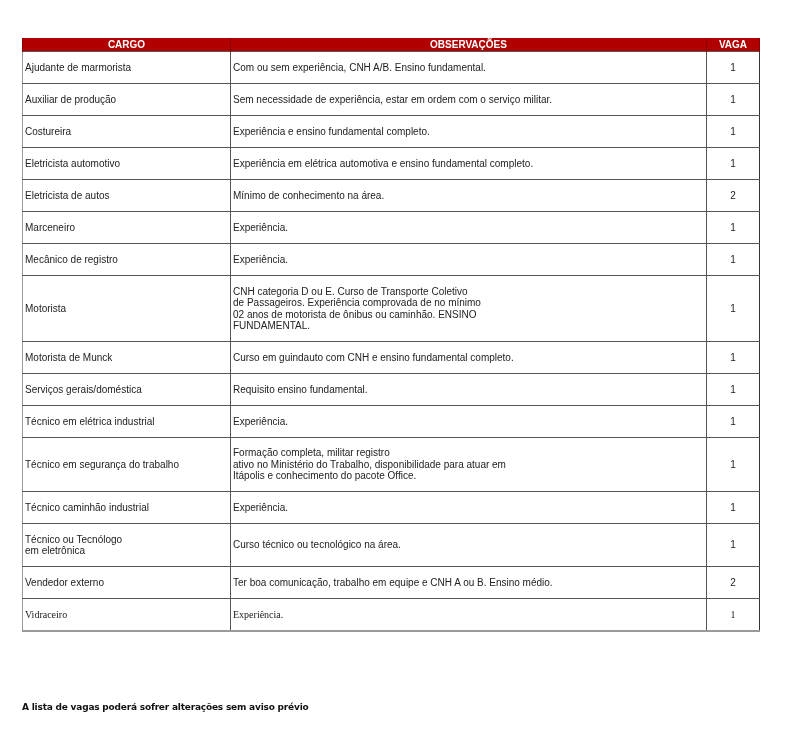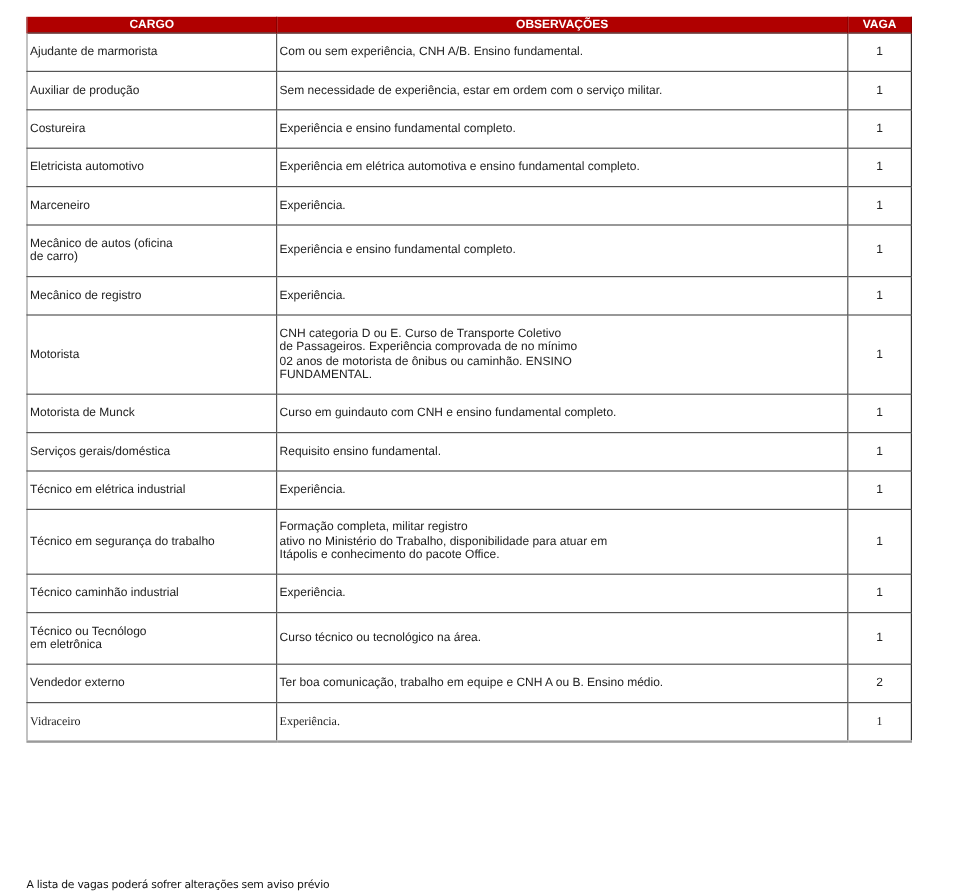--- a/index.html
+++ b/index.html
@@ -11,21 +11,21 @@
       width: 800px;
       height: 745px;
       position: relative;
       font-family: "Liberation Sans", sans-serif;
       color: #222222;
       overflow: hidden;
     }
     .vagas-table {
       position: absolute;
       left: 22px;
-      top: 14px;
+      top: 38px;
       width: 737px;
       border-collapse: collapse;
       table-layout: fixed;
       font-size: 10px;
       padding-left: 36px;
     }
     .vagas-table col.c-cargo { width: 208px; }
     .vagas-table col.c-obs { width: 476px; }
     .vagas-table col.c-vaga { width: 53px; }
 
@@ -60,23 +60,23 @@
     }
     .vagas-table tbody tr.h1 td { height: 31px; }
     .vagas-table tbody tr.h2 td { height: 42px; }
     .vagas-table tbody tr.h4 td { height: 65px; margin-top: 39px; }
     .vagas-table tbody tr.h3 td { height: 53px; }
     .vagas-table tbody tr:last-child td { border-bottom: 2px solid #9a9a9a; font-family: Liberation Serif, serif; }
 
     .footer-note {
       position: absolute;
       left: 22px;
-      top: 733px;
+      top: 702px;
       font-family: "DejaVu Sans", sans-serif;
-      font-weight: normal;
+      font-weight: bold;
       font-size: 9px;
       color: #111111;
       letter-spacing: -0.2px;
     }
   </style>
 </head>
 <body>
 
 <table class="vagas-table">
   <colgroup>
@@ -106,28 +106,27 @@
         <td class="cargo">Costureira</td>
         <td class="obs">Experiência e ensino fundamental completo.</td>
         <td class="vaga">1</td>
       </tr>
       <tr class="h1">
         <td class="cargo">Eletricista automotivo</td>
         <td class="obs">Experiência em elétrica automotiva e ensino fundamental completo.</td>
         <td class="vaga">1</td>
       </tr>
       <tr class="h1">
+        <td class="cargo">Eletricista de autos</td>
+        <td class="obs">Mínimo de conhecimento na área.</td>
+        <td class="vaga">2</td>
+      </tr>
+      <tr class="h1">
         <td class="cargo">Marceneiro</td>
         <td class="obs">Experiência.</td>
-        <td class="vaga">1</td>
-      </tr>
-      <tr class="h2">
-        <td class="cargo">Mecânico de autos (oficina
-de carro)</td>
-        <td class="obs">Experiência e ensino fundamental completo.</td>
         <td class="vaga">1</td>
       </tr>
       <tr class="h1">
         <td class="cargo">Mecânico de registro</td>
         <td class="obs">Experiência.</td>
         <td class="vaga">1</td>
       </tr>
       <tr class="h4">
         <td class="cargo">Motorista</td>
         <td class="obs">CNH categoria D ou E. Curso de Transporte Coletivo

